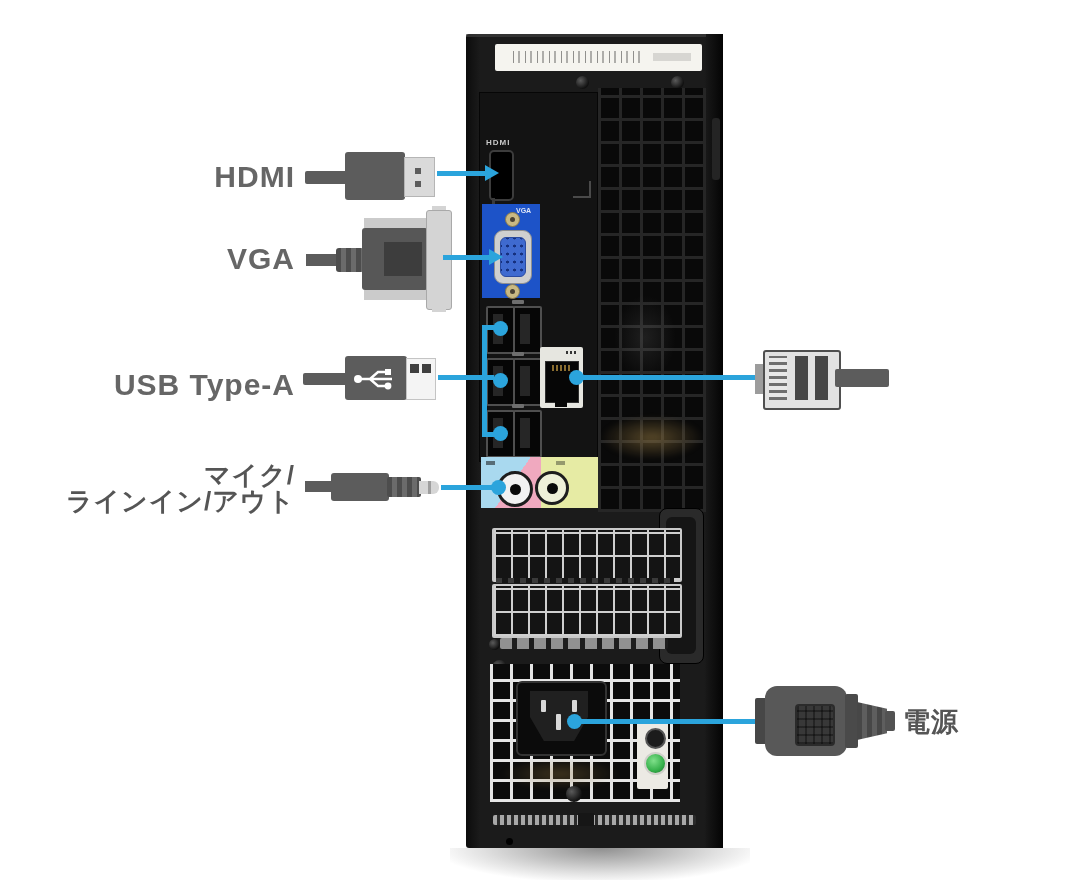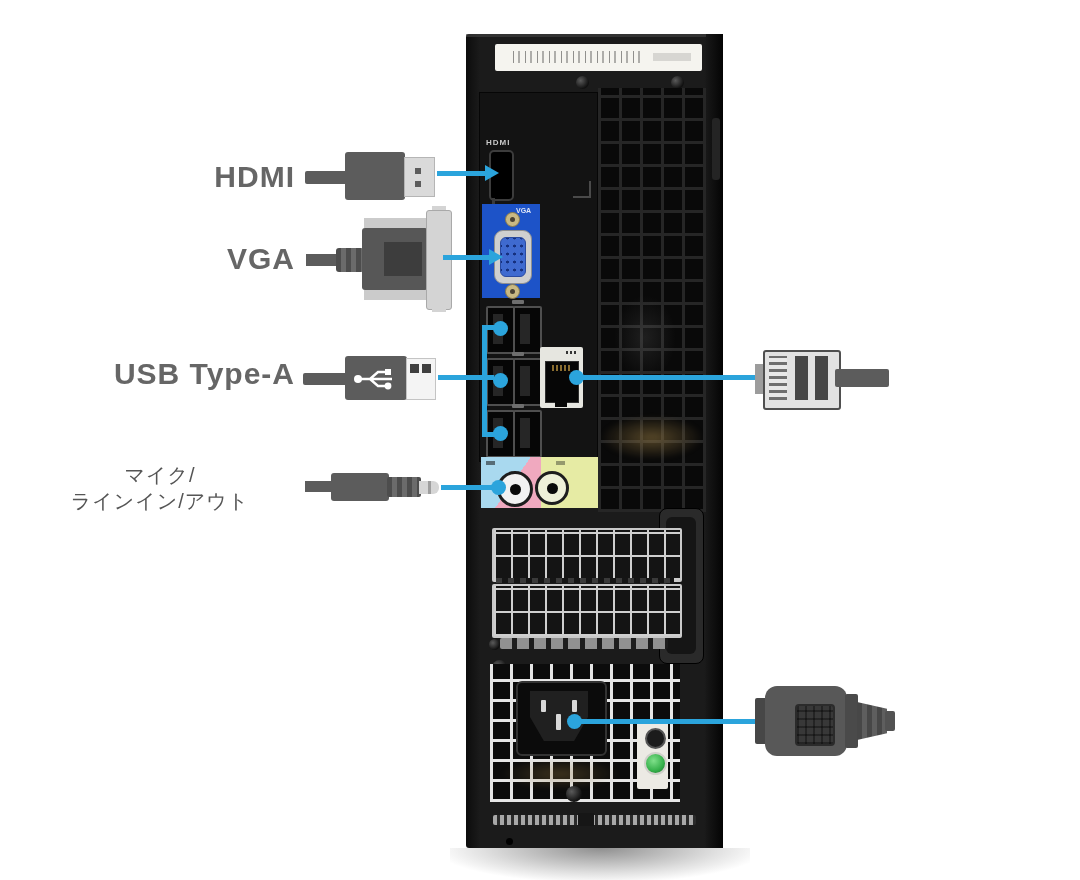--- a/index.html
+++ b/index.html
@@ -2,21 +2,21 @@
 <html style="--callout-line: #2ba4dc; --label-text: #666666; --vga-panel: #1d53c8; --audio-mic-blue: #a9d9ef; --audio-mic-pink: #f0a9bf; --audio-lineout-yellow: #e6eba4; --power-led-green: #35b04a;"><head>
 <meta charset="utf-8">
 <style>
   html,body{margin:0;padding:0;background:#fff;}
   .canvas{position:relative;width:1080px;height:880px;background:#fff;overflow:hidden;
           font-family:"Liberation Sans","DejaVu Sans",sans-serif;}
 
   
   .lbl{position:absolute;color:var(--label-text,#666);font-size:30px;font-weight:bold;
        letter-spacing:1px;text-align:right;line-height:32px;}
-  .lbl-jp{font-size:20px;color:#555;line-height:26px;font-weight:normal;text-align:center;}
+  .lbl-jp{font-size:26px;color:#555;line-height:26px;font-weight:bold;}
   .lbl-right{text-align:left;}
 
   
   .cline{position:absolute;height:5px;background:var(--callout-line,#2ba4dc);}
   .cdot{position:absolute;width:15px;height:15px;border-radius:50%;background:var(--callout-line,#2ba4dc);}
   .carrow{position:absolute;width:0;height:0;border-top:8px solid transparent;border-bottom:8px solid transparent;
           border-left:14px solid var(--callout-line,#2ba4dc);}
   .cbracket{position:absolute;width:16px;height:112px;box-sizing:border-box;
             border-left:5px solid var(--callout-line,#2ba4dc);
             border-top:5px solid var(--callout-line,#2ba4dc);
@@ -227,21 +227,21 @@
     <div class="icon-part" style="left:362px;top:228px;width:66px;height:62px;background:#575757;border-radius:3px;"></div>
     <div class="icon-part" style="left:384px;top:242px;width:38px;height:34px;background:#3d3d3d;"></div>
     <div class="icon-part" style="left:364px;top:290px;width:64px;height:10px;background:#cbcbcb;"></div>
     <div class="icon-part" style="left:432px;top:206px;width:14px;height:12px;background:#d4d4d4;"></div>
     <div class="icon-part" style="left:426px;top:210px;width:24px;height:98px;background:#d4d4d4;border:1px solid #a9a9a9;border-radius:3px;"></div>
     <div class="icon-part" style="left:432px;top:300px;width:14px;height:12px;background:#d4d4d4;"></div>
   </div>
   <div class="cline" style="left:443px;top:255px;width:48px;"></div>
   <div class="carrow" style="left:489px;top:249px;"></div>
 
-  <div class="lbl" style="left:40px;top:358px;width:255px;">USB Type-A</div>
+  <div class="lbl" style="left:40px;top:369px;width:255px;">USB Type-A</div>
   <div>
     <div class="icon-part gray" style="left:303px;top:373px;width:44px;height:12px;border-radius:2px;"></div>
     <div class="icon-part gray" style="left:345px;top:356px;width:62px;height:44px;border-radius:3px;"></div>
     <svg class="icon-part" style="left:352px;top:368px;" width="48" height="22" viewBox="0 0 24 11">
       <circle cx="3" cy="5.5" r="2" fill="#fff"></circle>
       <path d="M4.5 5.5 H20 M9 5.5 L13 2 H16.5 M9 5.5 L13 9 H16.5" stroke="#fff" stroke-width="1.2" fill="none"></path>
       <rect x="16.5" y="0.5" width="3" height="3" fill="#fff"></rect>
       <circle cx="18" cy="9" r="1.7" fill="#fff"></circle>
     </svg>
     <div class="icon-part" style="left:406px;top:358px;width:28px;height:40px;background:#f4f4f4;border:1px solid #c4c4c4;"></div>
@@ -284,14 +284,15 @@
   <div>
     <div class="icon-part" style="left:755px;top:698px;width:16px;height:46px;background:#474747;border-radius:2px;"></div>
     <div class="icon-part" style="left:765px;top:686px;width:82px;height:70px;background:#585858;border-radius:12px;"></div>
     <div class="icon-part" style="left:795px;top:704px;width:36px;height:38px;background:#383838;border:2px solid #2b2b2b;border-radius:4px;
          background-image:repeating-linear-gradient(0deg,rgba(0,0,0,.35) 0 2px,transparent 2px 8px),repeating-linear-gradient(90deg,rgba(0,0,0,.35) 0 2px,transparent 2px 8px);"></div>
     <div class="icon-part" style="left:845px;top:694px;width:13px;height:54px;background:#4a4a4a;border-radius:2px;"></div>
     <div class="icon-part" style="left:857px;top:702px;width:30px;height:38px;background:repeating-linear-gradient(90deg,#474747 0 5px,#5e5e5e 5px 10px);
          clip-path:polygon(0 0,100% 18%,100% 82%,0 100%);"></div>
     <div class="icon-part" style="left:885px;top:711px;width:10px;height:20px;background:#525252;border-radius:2px;"></div>
   </div>
+  <div class="lbl lbl-right" style="left:903px;top:706px;width:120px;font-size:27px;color:#555;">電源</div>
 
 </div>
 
 </body></html>

